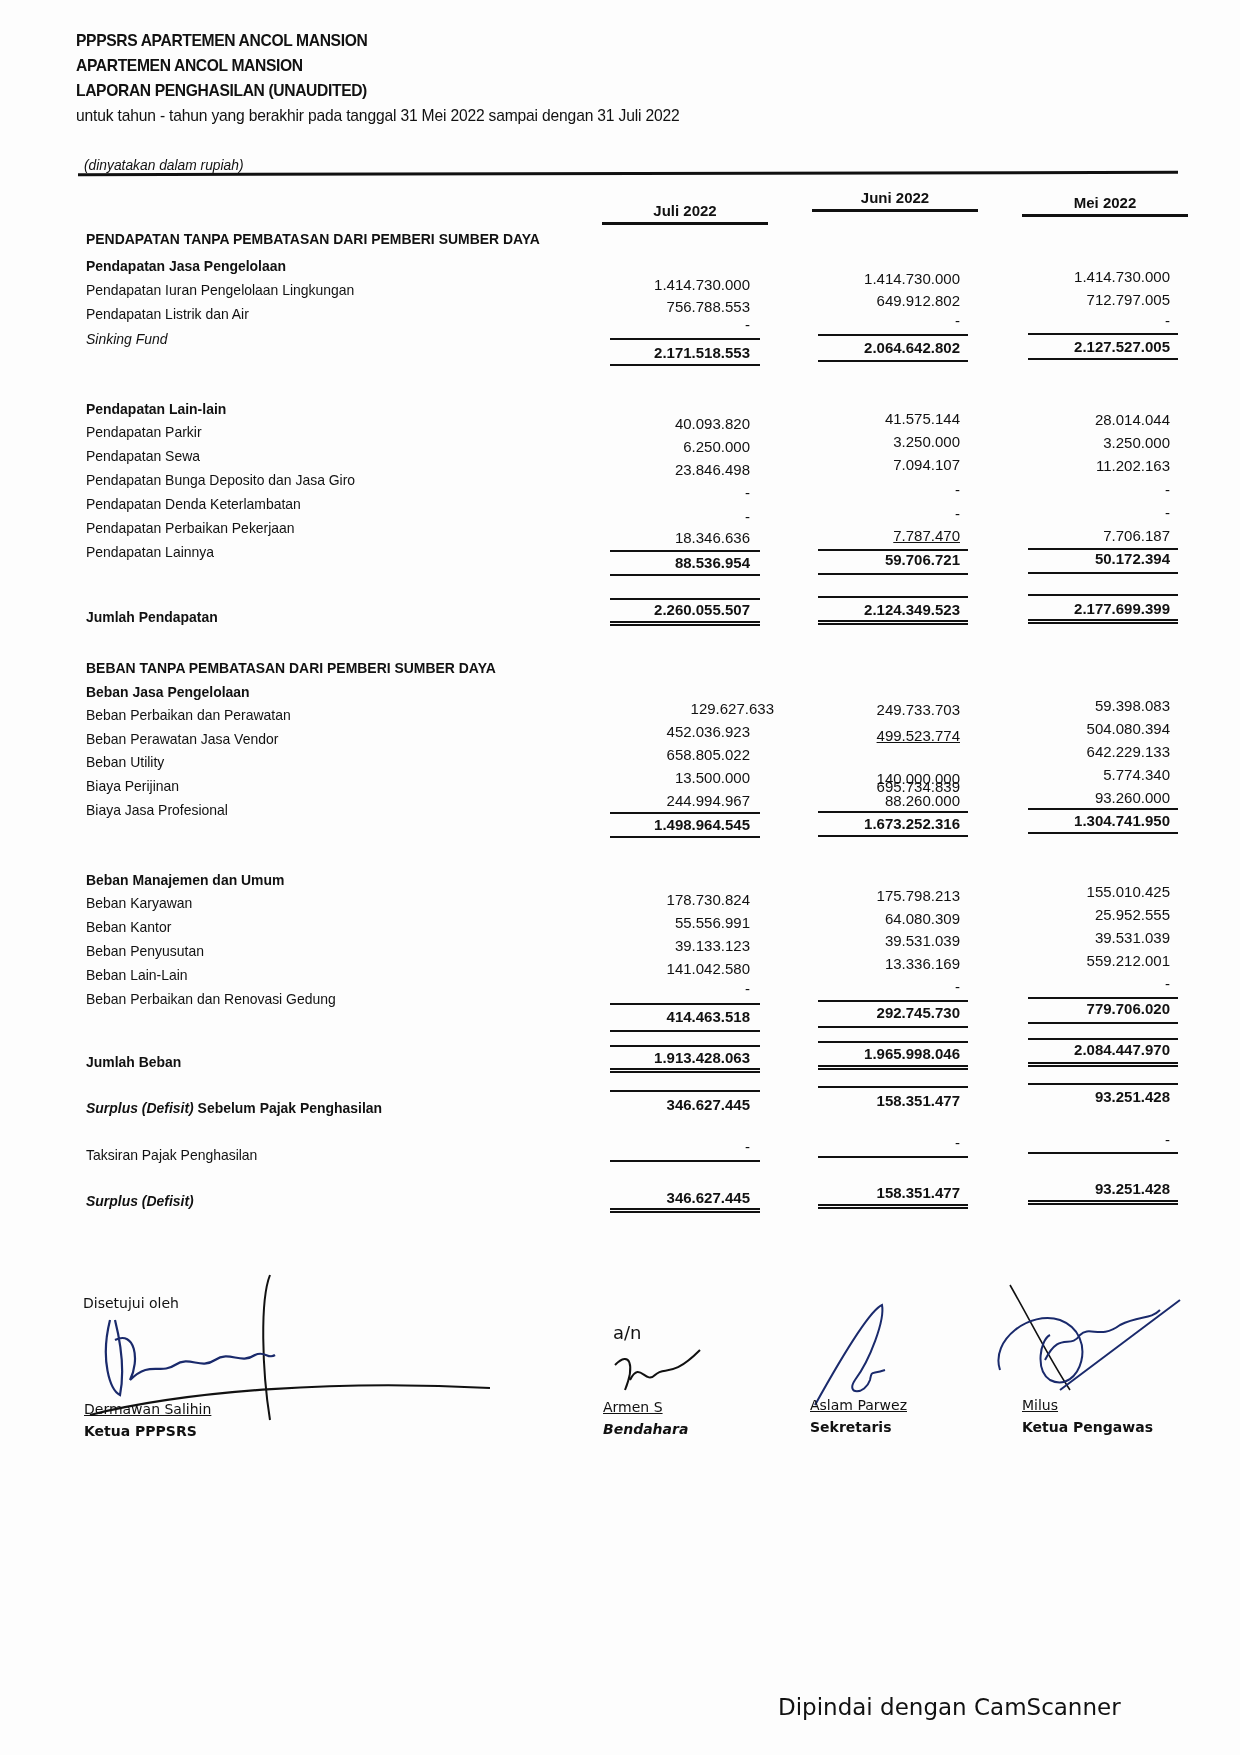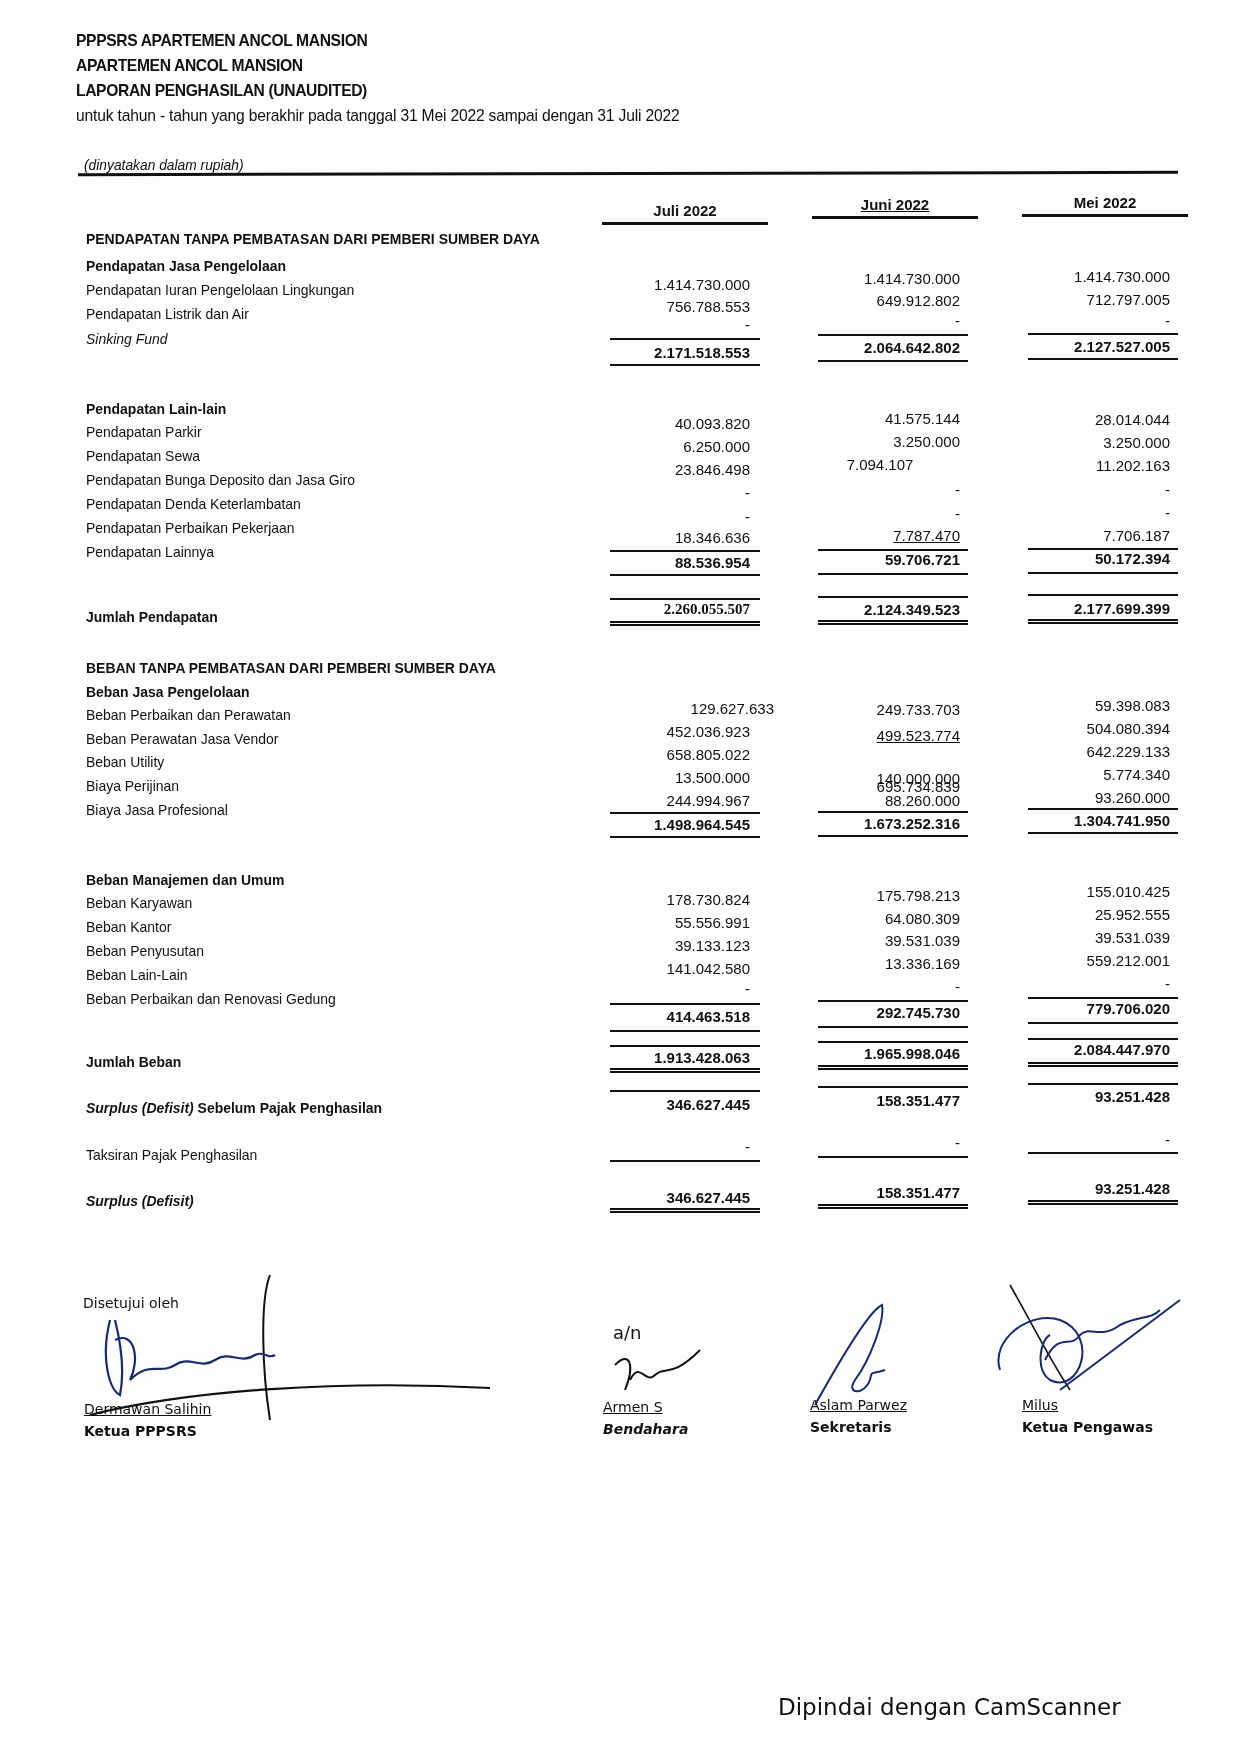--- a/index.html
+++ b/index.html
@@ -31,21 +31,21 @@
 <div class="hdr">
   <div class="l">PPPSRS APARTEMEN ANCOL MANSION</div>
   <div class="l">APARTEMEN ANCOL MANSION</div>
   <div class="l">LAPORAN PENGHASILAN (UNAUDITED)</div>
   <div class="sub">untuk tahun - tahun yang berakhir pada tanggal 31 Mei 2022 sampai dengan 31 Juli 2022</div>
 </div>
 <div class="unit">(dinyatakan dalam rupiah)</div>
 <div class="rule-top"></div>
 
 <div class="colhdr" style="left:610px; top:202px;"><span>Juli 2022</span><div class="u" style="top:20px;"></div></div>
-<div class="colhdr" style="left:820px; top:196px;text-decoration:underline;"><span>Juni 2022</span><div class="u" style="top:20px;"></div></div>
+<div class="colhdr" style="left:820px; top:189px;"><span>Juni 2022</span><div class="u" style="top:20px;"></div></div>
 <div class="colhdr" style="left:1030px; top:194px;"><span>Mei 2022</span><div class="u" style="top:20px;"></div></div>
 
 <div class="row b" style="top:230px;">PENDAPATAN TANPA PEMBATASAN DARI PEMBERI SUMBER DAYA</div>
 <div class="row b" style="top:257px;">Pendapatan Jasa Pengelolaan</div>
 
 <div class="row" style="top:281px;">Pendapatan Iuran Pengelolaan Lingkungan</div>
 <div class="row" style="top:305px;">Pendapatan Listrik dan Air</div>
 <div class="row i" style="top:330px;">Sinking Fund</div>
 
 <div class="num" style="left:590px; top:276px;">1.414.730.000</div>
@@ -76,21 +76,21 @@
 <div class="row" style="top:519px;">Pendapatan Perbaikan Pekerjaan</div>
 <div class="row" style="top:543px;">Pendapatan Lainnya</div>
 
 <div class="num" style="left:590px; top:415px;">40.093.820</div>
 <div class="num" style="left:800px; top:410px;">41.575.144</div>
 <div class="num" style="left:1010px; top:411px;">28.014.044</div>
 <div class="num" style="left:590px; top:438px;">6.250.000</div>
 <div class="num" style="left:800px; top:433px;">3.250.000</div>
 <div class="num" style="left:1010px; top:434px;">3.250.000</div>
 <div class="num" style="left:590px; top:461px;">23.846.498</div>
-<div class="num" style="left:800px; top:456px;text-align:center;">7.094.107</div>
+<div class="num" style="left:800px; top:456px;">7.094.107</div>
 <div class="num" style="left:1010px; top:457px;">11.202.163</div>
 <div class="num" style="left:590px; top:484px;">-</div>
 <div class="num" style="left:800px; top:481px;">-</div>
 <div class="num" style="left:1010px; top:481px;">-</div>
 <div class="num" style="left:590px; top:508px;">-</div>
 <div class="num" style="left:800px; top:505px;">-</div>
 <div class="num" style="left:1010px; top:504px;">-</div>
 <div class="num" style="left:590px; top:529px;">18.346.636</div>
 <div class="num" style="left:800px; top:527px;text-decoration:underline;">7.787.470</div>
 <div class="num" style="left:1010px; top:527px;">7.706.187</div>
@@ -102,21 +102,21 @@
 <div class="num b" style="left:800px; top:551px;">59.706.721</div>
 <div class="num b" style="left:1010px; top:550px;">50.172.394</div>
 <div class="ln" style="left:610px; top:574px;"></div>
 <div class="ln" style="left:818px; top:573px;"></div>
 <div class="ln" style="left:1028px; top:572px;"></div>
 
 <div class="row b" style="top:608px;">Jumlah Pendapatan</div>
 <div class="ln" style="left:610px; top:598px;"></div>
 <div class="ln" style="left:818px; top:596px;"></div>
 <div class="ln" style="left:1028px; top:594px;"></div>
-<div class="num b" style="left:590px; top:601px;font-family:Liberation Serif, serif;">2.260.055.507</div>
+<div class="num b" style="left:590px; top:601px;">2.260.055.507</div>
 <div class="num b" style="left:800px; top:601px;">2.124.349.523</div>
 <div class="num b" style="left:1010px; top:600px;">2.177.699.399</div>
 <div class="dbl" style="left:610px; top:621px;"></div>
 <div class="dbl" style="left:818px; top:620px;"></div>
 <div class="dbl" style="left:1028px; top:619px;"></div>
 
 <div class="row b" style="top:659px;">BEBAN TANPA PEMBATASAN DARI PEMBERI SUMBER DAYA</div>
 <div class="row b" style="top:683px;">Beban Jasa Pengelolaan</div>
 <div class="row" style="top:706px;">Beban Perbaikan dan Perawatan</div>
 <div class="row" style="top:730px;">Beban Perawatan Jasa Vendor</div>

